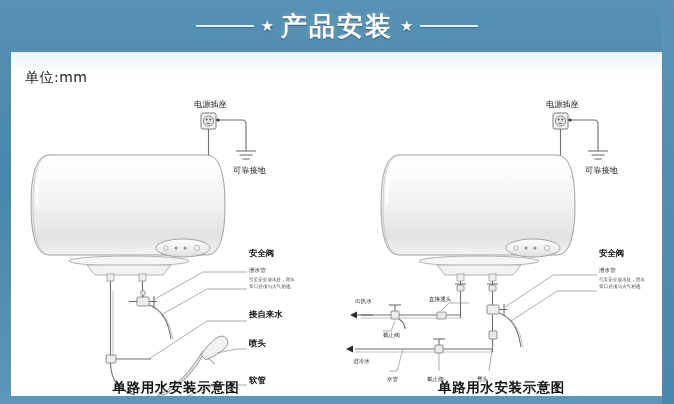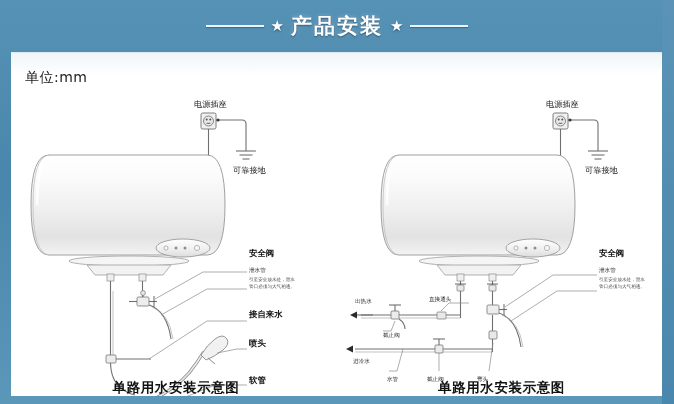--- a/index.html
+++ b/index.html
@@ -22,21 +22,21 @@
   .banner-inner { display: flex; align-items: center; gap: 7px; }
   .banner-rule {
     width: 58px; height: 2px; background: #eaf4fa;
     box-shadow: 0 1px 1px rgba(20,60,90,.45);
   }
   .banner-star {
     font-size: 15px; color: #ffffff; line-height: 1;
     text-shadow: 0 1px 2px rgba(15,55,85,.65);
   }
   #banner-title {
-    font-size: 21px; color: #ffffff; letter-spacing: 2px;
+    font-size: 26px; color: #ffffff; letter-spacing: 2px;
     font-weight: bold;
     text-shadow: 0 1px 2px rgba(15,55,85,.75), 0 0 4px rgba(255,255,255,.35);
   }
   
   #panel {
     position: absolute; left: 11px; top: 52px;
     width: 651px; height: 344px;
     background: #ffffff;
     border-top: 1px solid #dfeaf1;
     overflow: hidden;

